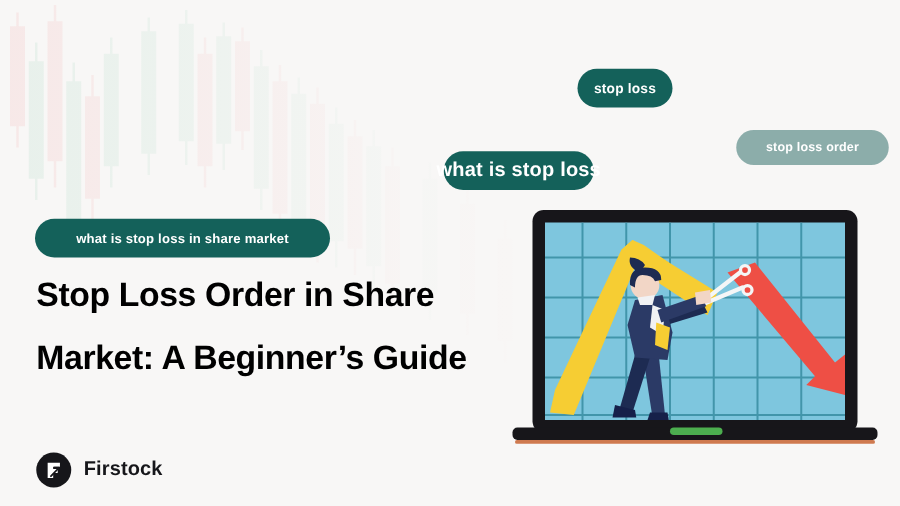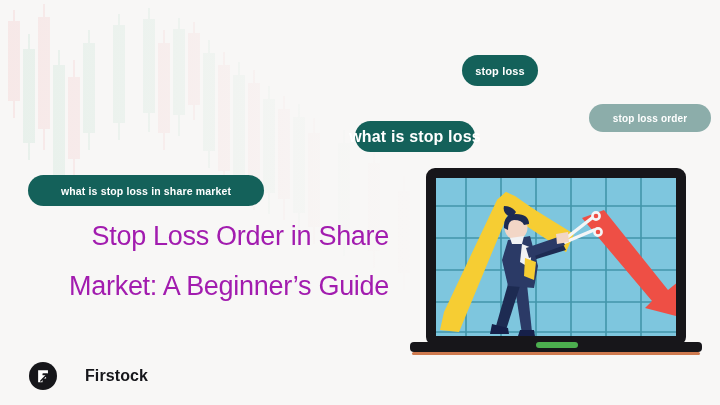--- a/index.html
+++ b/index.html
@@ -80,34 +80,33 @@
     background: #8cadaa;
     font-size: 10px;
   }
 
   
   #page-title {
     position: absolute;
     left: 29px; top: 193px;
     width: 360px;
     font-size: 27px;
-    font-weight: 400;
+    font-weight: 700;
     line-height: 50px;
     letter-spacing: -0.3px;
-    color: #a21caf;
-    text-align: right;
+    color: #000000;
   }
 
   
   #brand {
     position: absolute;
     left: 29px; top: 362px;
     display: flex;
     align-items: center;
-    gap: 28px;
+    gap: 10px;
   }
   #brand-mark {
     width: 28px; height: 28px;
     border-radius: 50%;
     background: #16161a;
     display: flex;
     align-items: center;
     justify-content: center;
     flex: none;
   }

